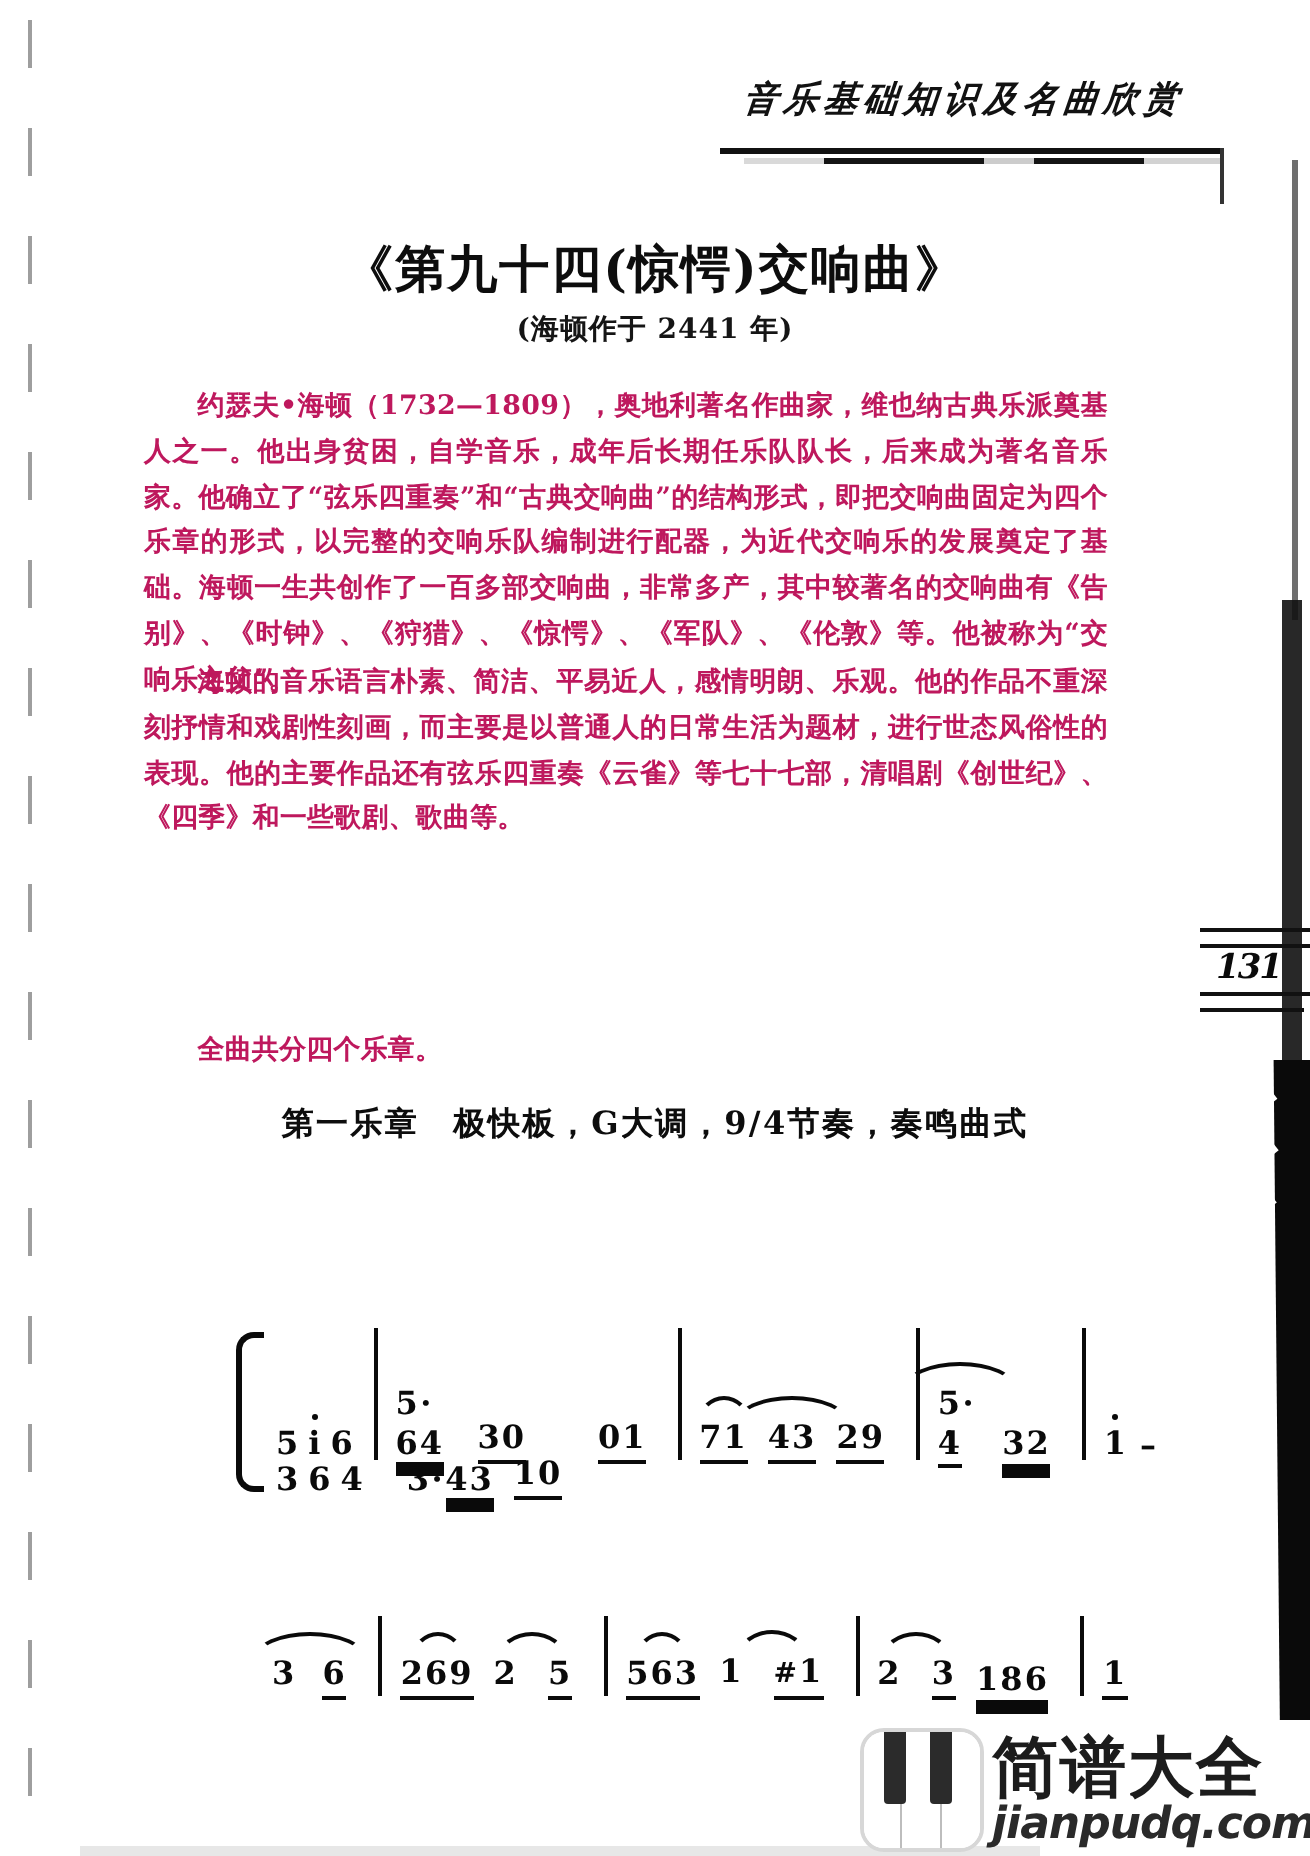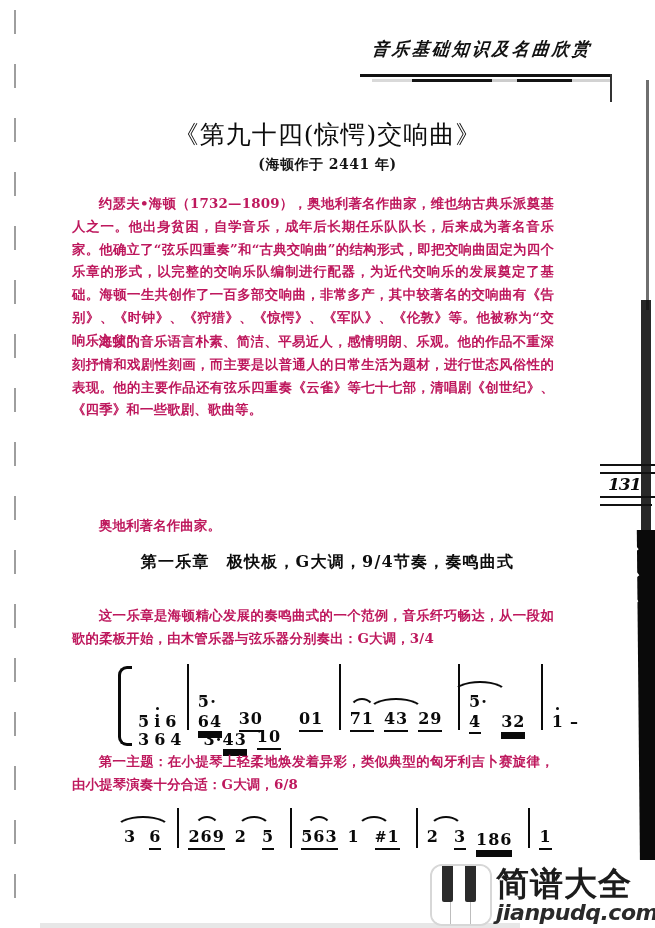--- a/index.html
+++ b/index.html
@@ -57,21 +57,21 @@
   .header-rule2{
     position:absolute;left:372px;top:79px;width:240px;height:3px;
     background:linear-gradient(to right,#d9d9d9 0 40px,#141414 40px 120px,#cccccc 120px 145px,#141414 145px 200px,#d2d2d2 200px 240px);
   }
   .header-vert{position:absolute;left:610px;top:74px;width:2px;height:28px;background:#333;}
 
   
   .doc-title{
     position:absolute;left:0;top:118px;width:655px;text-align:center;
     font-family:"DejaVu Serif","Liberation Serif",serif;
-    font-size:25px;font-weight:400;letter-spacing:1px;color:#0d0d0d;
+    font-size:25px;font-weight:700;letter-spacing:1px;color:#0d0d0d;
   }
   .doc-subtitle{
     position:absolute;left:0;top:156px;width:655px;text-align:center;
     font-family:"DejaVu Serif","Liberation Serif",serif;
     font-size:14px;font-weight:700;color:#151515;letter-spacing:.5px;
   }
 
   
   .body-text{
     position:absolute;left:72px;width:482px;
@@ -145,21 +145,21 @@
   .barlong{height:66px;}
   .slur{
     position:absolute;left:50%;transform:translateX(-50%);
     top:-11px;width:30px;height:11px;
     border:2px solid #0a0a0a;border-bottom:none;border-radius:50%/100% 100% 0 0;
     border-left-color:transparent;border-right-color:transparent;
   }
   .slur.wide{width:52px;}
   .slur.narrow{width:22px;}
   .dash{display:inline-block;font-size:16px;font-weight:700;margin-left:2px;}
-  .sys2{left:124px;top:808px;width:470px;height:42px;}
+  .sys2{left:136px;top:808px;width:470px;height:42px;}
   .sharp{font-size:14px;font-weight:700;}
 
   
   .logo{position:absolute;left:430px;top:862px;width:218px;height:62px;}
   .keys{
     position:absolute;left:0;top:2px;width:58px;height:58px;
     border-radius:12px;background:#fff;border:2px solid #d7d7d7;
     overflow:hidden;
   }
   .keys .wk{position:absolute;bottom:0;width:33.3%;height:100%;background:#fff;border-right:1px solid #bdbdbd;box-sizing:border-box;}
@@ -198,33 +198,32 @@
   </div>
   <div class="header-rule"></div>
   <div class="header-rule2"></div>
   <div class="header-vert"></div>
 
   <div class="doc-title">《第九十四(惊愕)交响曲》</div>
   <div class="doc-subtitle">(海顿作于 2441 年)</div>
 
   <div class="body-text p-indent" id="para1">约瑟夫•海顿（1732—1809），奥地利著名作曲家，维也纳古典乐派奠基人之一。他出身贫困，自学音乐，成年后长期任乐队队长，后来成为著名音乐家。他确立了“弦乐四重奏”和“古典交响曲”的结构形式，即把交响曲固定为四个乐章的形式，以完整的交响乐队编制进行配器，为近代交响乐的发展奠定了基础。海顿一生共创作了一百多部交响曲，非常多产，其中较著名的交响曲有《告别》、《时钟》、《狩猎》、《惊愕》、《军队》、《伦敦》等。他被称为“交响乐之父”。</div>
   <div class="body-text p-indent" id="para2">海顿的音乐语言朴素、简洁、平易近人，感情明朗、乐观。他的作品不重深刻抒情和戏剧性刻画，而主要是以普通人的日常生活为题材，进行世态风俗性的表现。他的主要作品还有弦乐四重奏《云雀》等七十七部，清唱剧《创世纪》、《四季》和一些歌剧、歌曲等。</div>
-  <div class="body-text p-indent" id="para4">奥地利著名作曲家。</div>
+  <div class="body-text p-indent" id="para4">全曲共分四个乐章。</div>
 
   <div class="page-num-box">
     <div class="pn-line pn-l1"></div>
     <div class="pn-line pn-l2"></div>
     <div class="pn-line pn-l3"></div>
     <div class="pn-line pn-l4"></div>
     <div class="page-num">131</div>
   </div>
 
   <div class="movement-head">第一乐章　极快板，G大调，9/4节奏，奏鸣曲式</div>
 
-  <div class="body-text p-indent" id="para5">这一乐章是海顿精心发展的奏鸣曲式的一个范例，音乐纤巧畅达，从一段如歌的柔板开始，由木管乐器与弦乐器分别奏出：G大调，3/4</div>
 
   <div class="staff sys1">
     <div class="brace"></div>
 
     <div class="voice v-top">
       <span class="note">5</span>
       <span class="note dotted-above">i</span>
       <span class="note">6</span>
       <span class="bar barlong"></span>
       <span class="grp">
@@ -268,21 +267,20 @@
       <span class="bar" style="visibility:hidden"></span>
       <span class="grp">
         <span class="inner"><span>3</span><span class="aug-dot">·</span><span class="u2">43</span></span>
       </span>
       <span class="grp">
         <span class="inner u1">10</span>
       </span>
     </div>
   </div>
 
-  <div class="body-text p-indent" id="para6">第一主题：在小提琴上轻柔地焕发着异彩，类似典型的匈牙利吉卜赛旋律，由小提琴演奏十分合适：G大调，6/8</div>
 
   <div class="staff sys2">
     <div class="voice" style="left:0;top:0;">
       <span class="grp">
         <span class="slur wide"></span>
         <span class="inner" style="margin-right:8px;">3</span>
         <span class="inner u1">6</span>
       </span>
       <span class="bar"></span>
       <span class="grp">

